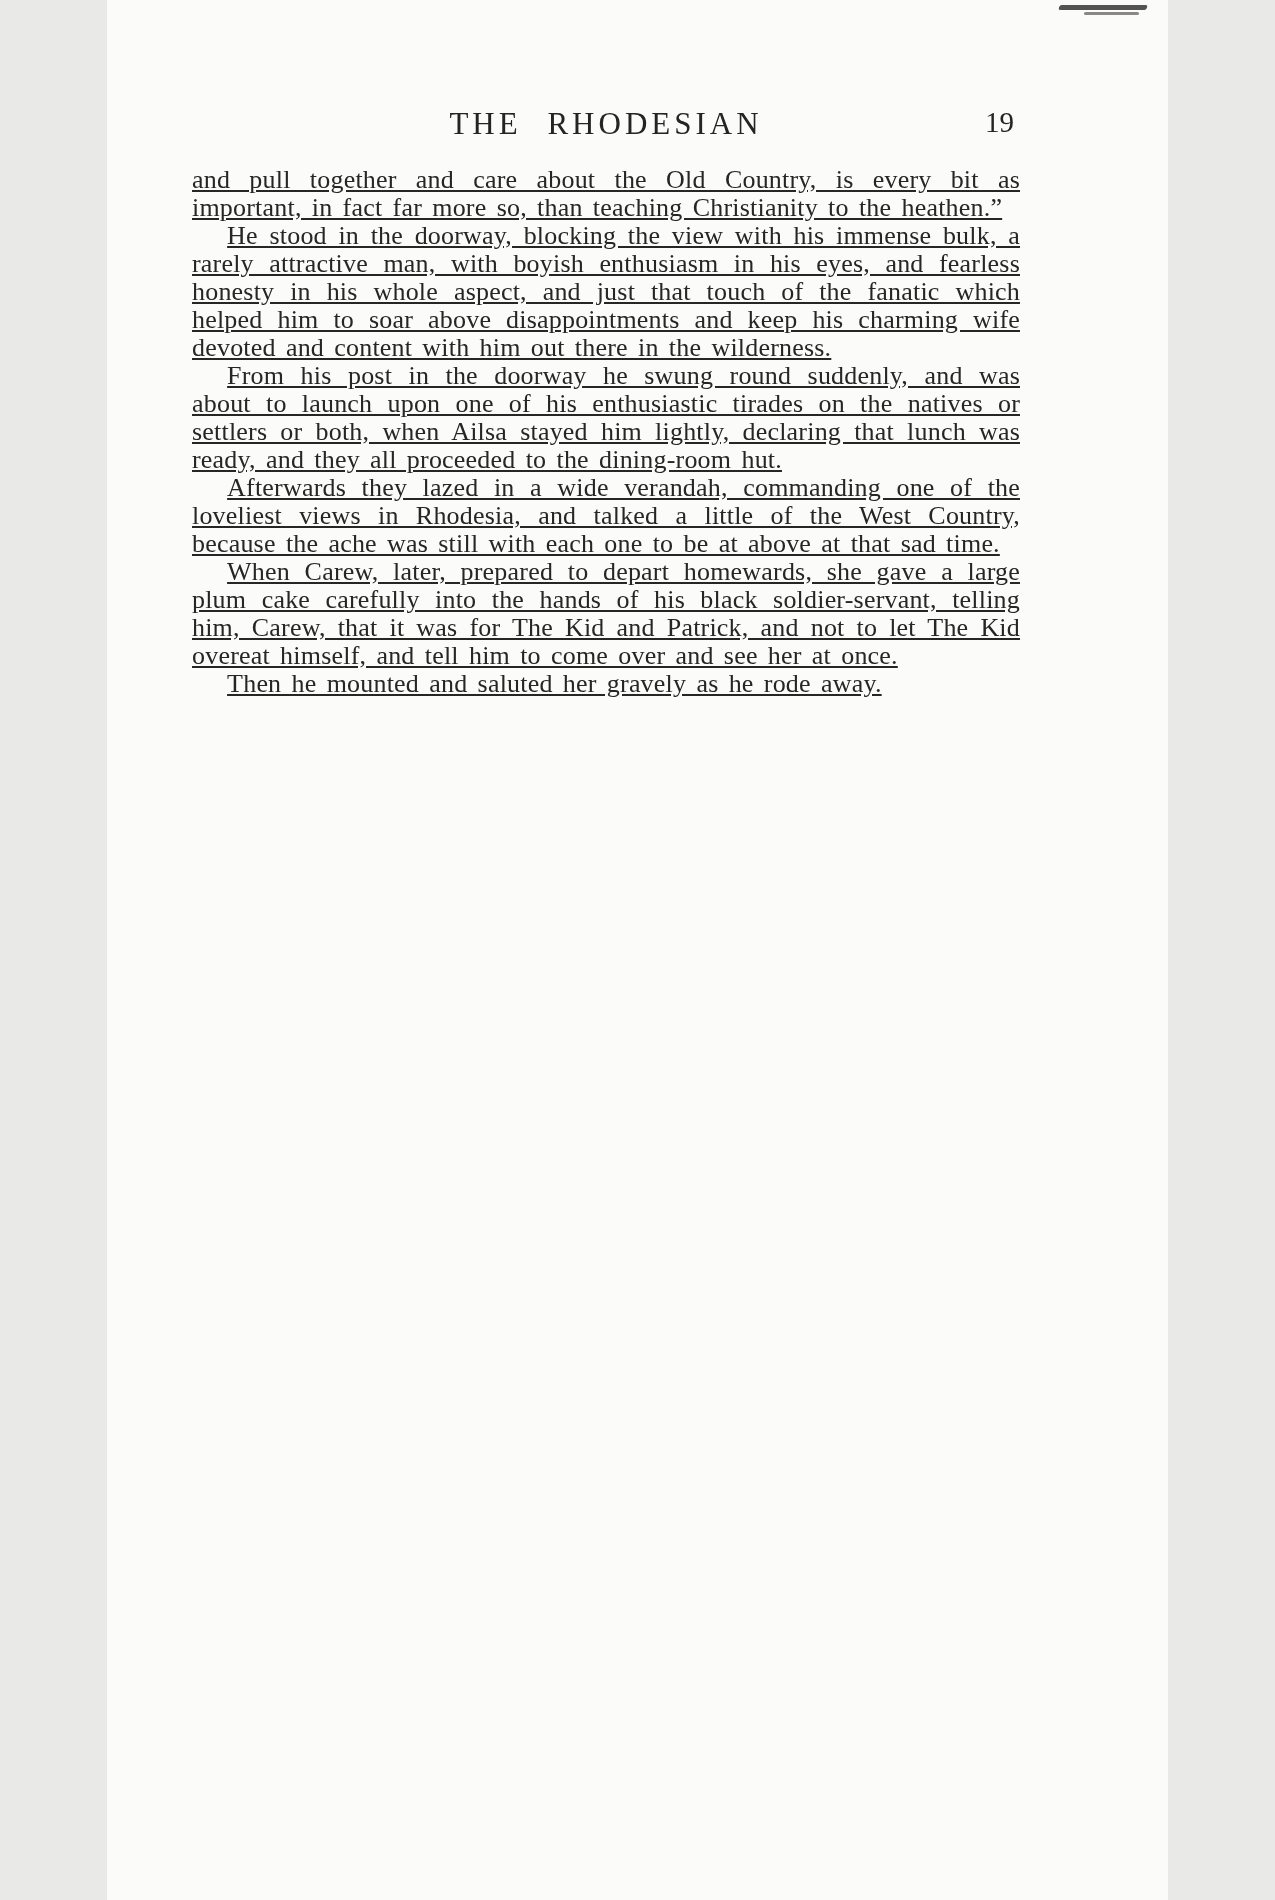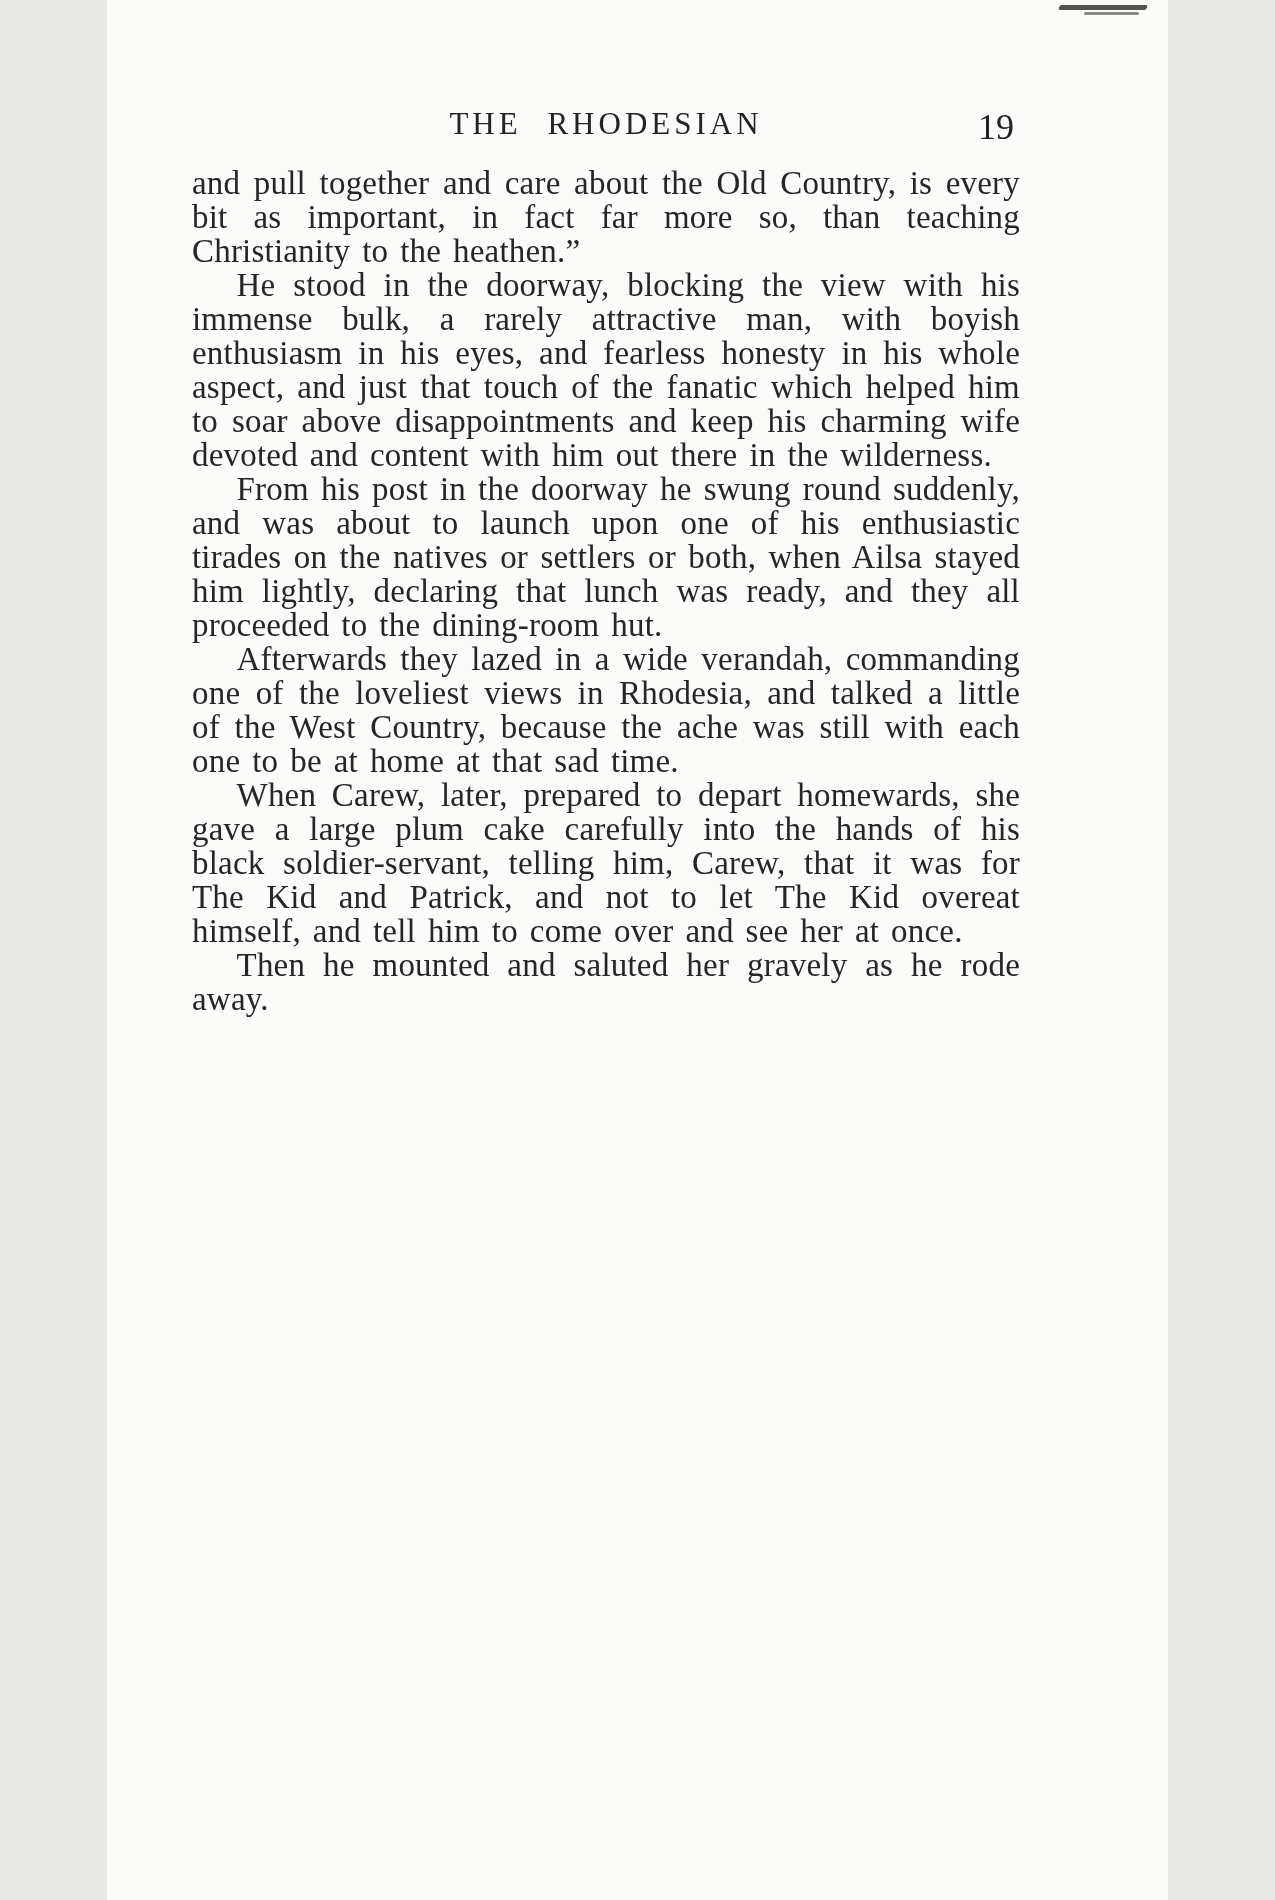--- a/index.html
+++ b/index.html
@@ -60,29 +60,30 @@
     text-align: center;
     font-size: 31px;
     letter-spacing: 4px;
     word-spacing: 14px;
     color: #242424;
   }
   .folio {
     position: absolute;
     right: 6px;
     top: 0;
-    font-size: 36px;
+    font-size: 29px;
     color: #242424;
   }
   .body-text {
     text-align: justify;
-    font-size: 33px;
-    line-height: 34px;
+    font-size: 26px;
+    line-height: 28px;
     word-spacing: 3.5px;
     letter-spacing: 0.2px;
+    text-decoration: underline;
   }
   .para {
     margin: 0;
     text-indent: 1.35em;
   }
   .para.no-indent {
     text-indent: 0;
   }
 </style>
 </head>
@@ -92,18 +93,18 @@
   <div class="artifact"></div>
   <div class="content">
     <header class="running-head">
       <span class="running-title">THE RHODESIAN</span>
       <span class="folio">19</span>
     </header>
     <main class="body-text">
       <p class="para no-indent">and pull together and care about the Old Country, is every bit as important, in fact far more so, than teaching Christianity to the heathen.”</p>
       <p class="para">He stood in the doorway, blocking the view with his immense bulk, a rarely attractive man, with boyish enthusiasm in his eyes, and fearless honesty in his whole aspect, and just that touch of the fanatic which helped him to soar above disappointments and keep his charming wife devoted and content with him out there in the wilderness.</p>
       <p class="para">From his post in the doorway he swung round suddenly, and was about to launch upon one of his enthusiastic tirades on the natives or settlers or both, when Ailsa stayed him lightly, declaring that lunch was ready, and they all proceeded to the dining-room hut.</p>
-      <p class="para">Afterwards they lazed in a wide verandah, commanding one of the loveliest views in Rhodesia, and talked a little of the West Country, because the ache was still with each one to be at home at that sad time.</p>
+      <p class="para">Afterwards they lazed in a wide verandah, commanding one of the loveliest views in Rhodesia, and talked a little of the West Country, because the ache was still with each one to be at above at that sad time.</p>
       <p class="para">When Carew, later, prepared to depart homewards, she gave a large plum cake carefully into the hands of his black soldier-servant, telling him, Carew, that it was for The Kid and Patrick, and not to let The Kid overeat himself, and tell him to come over and see her at once.</p>
       <p class="para">Then he mounted and saluted her gravely as he rode away.</p>
     </main>
   </div>
 </div>
 
 </body></html>

